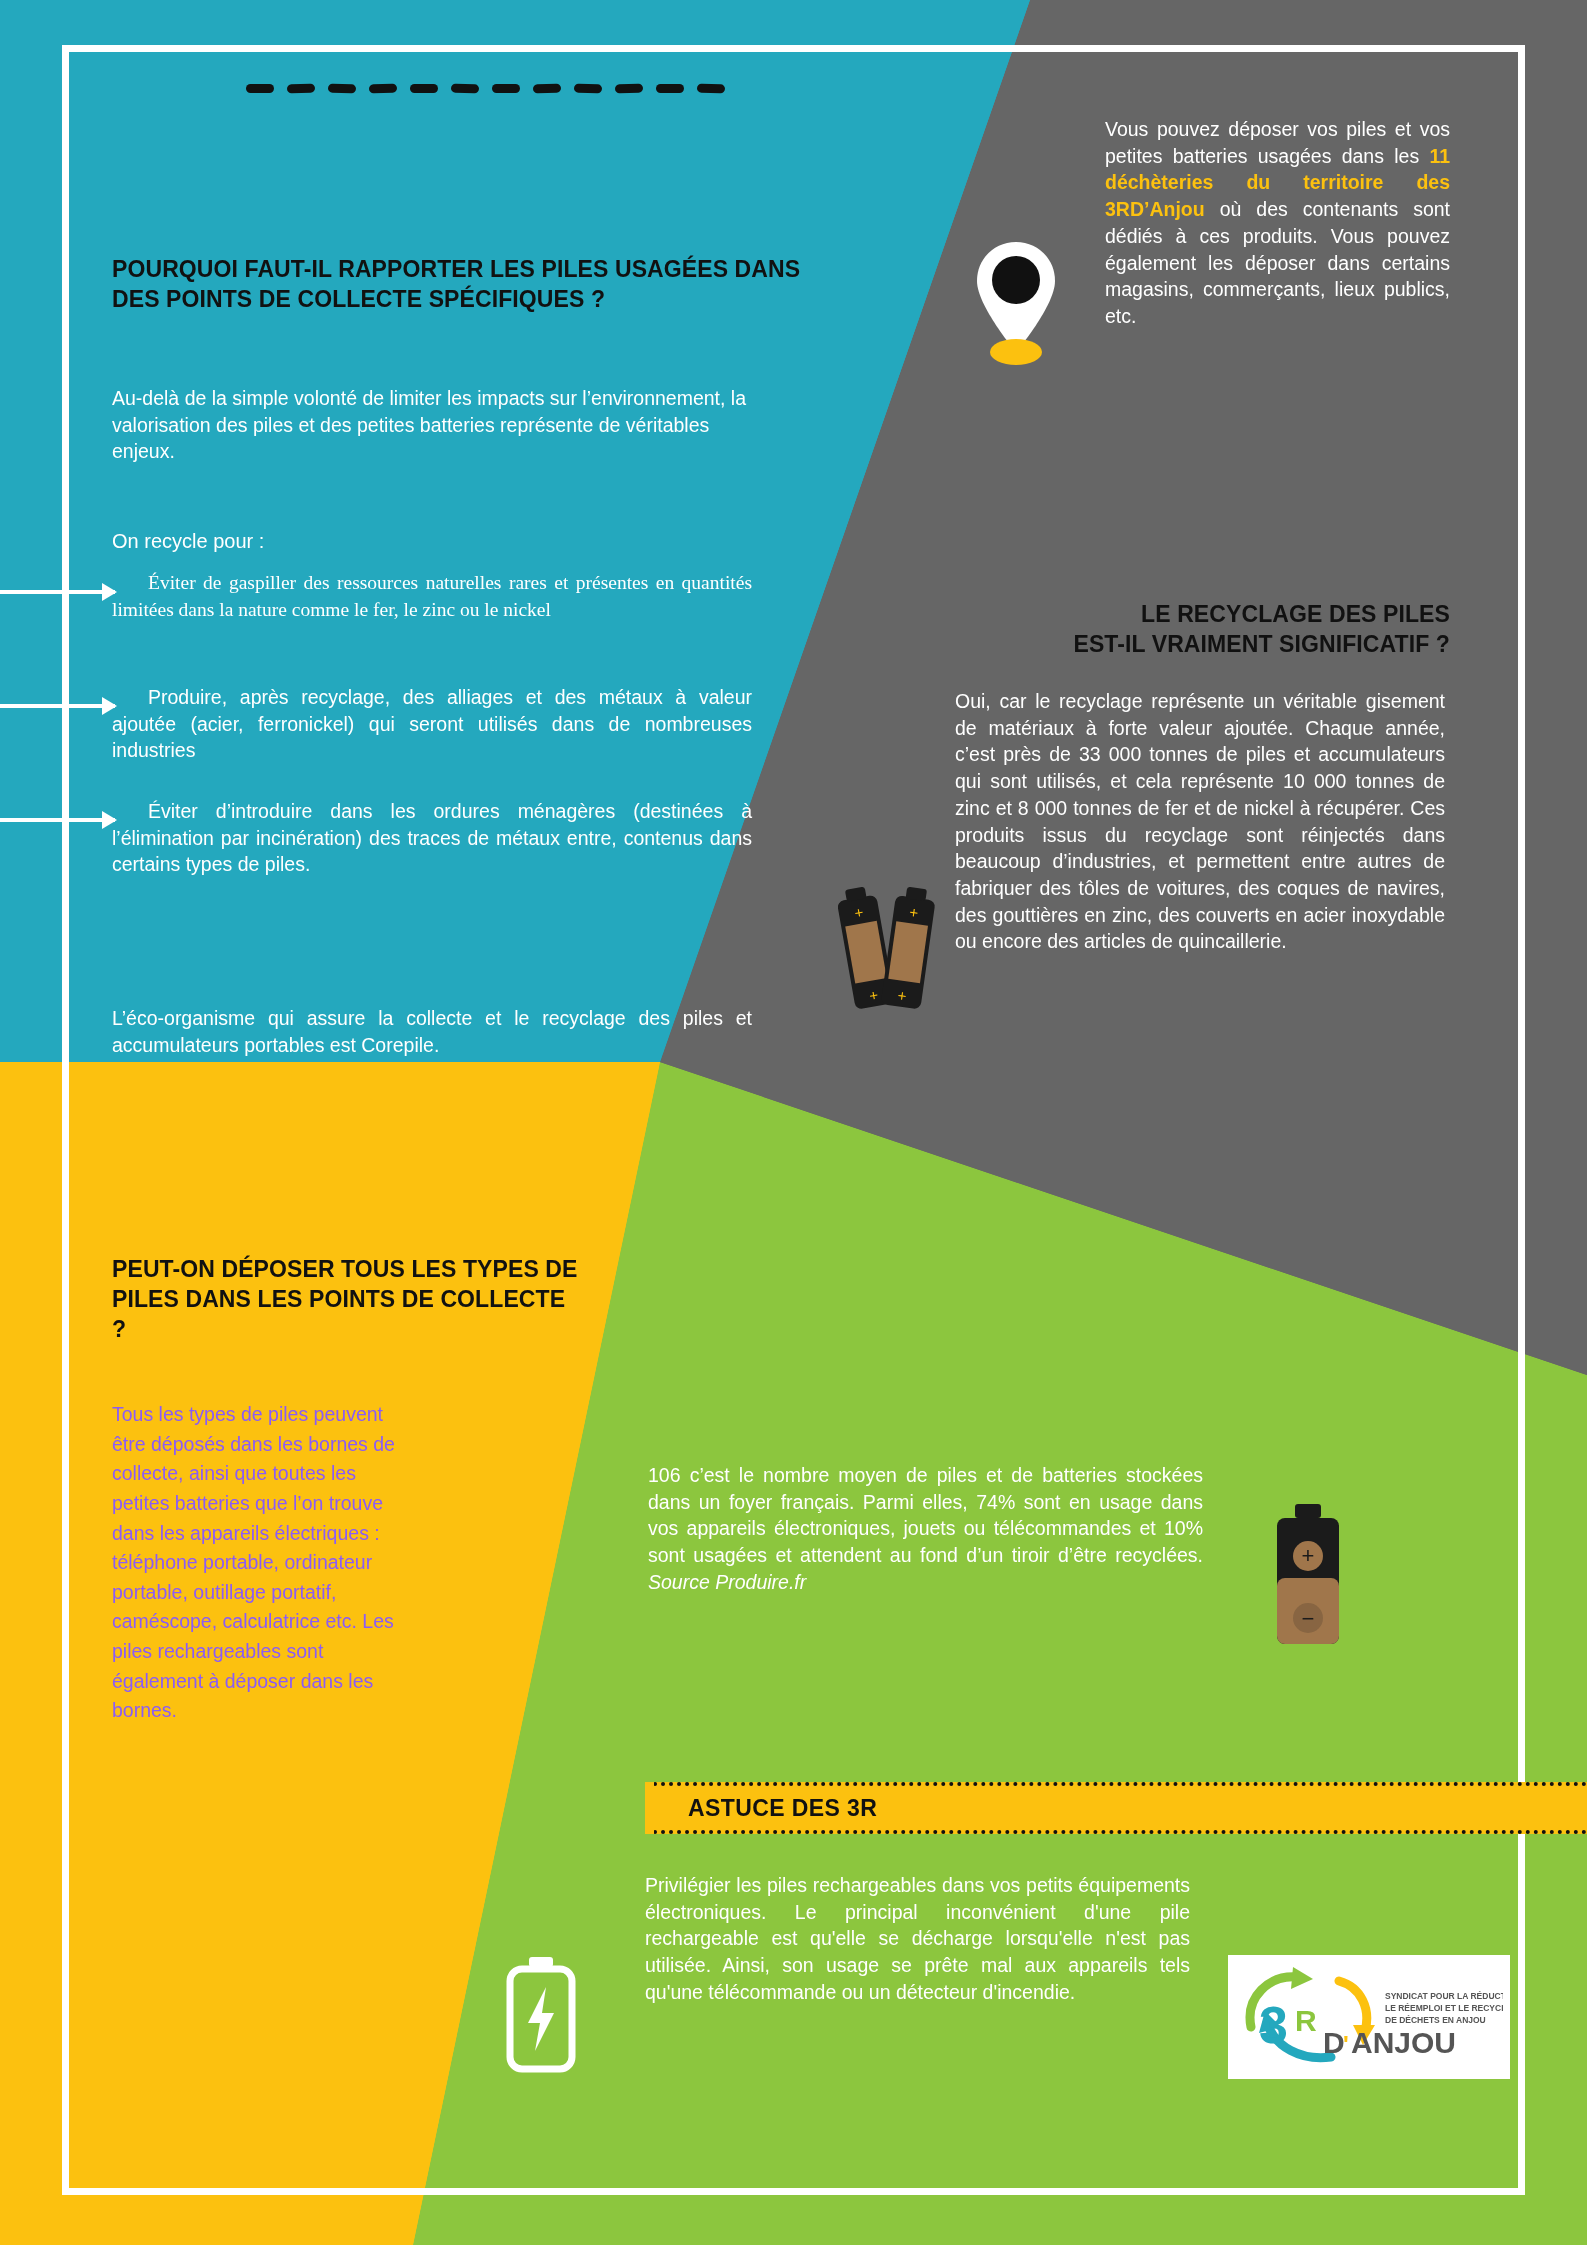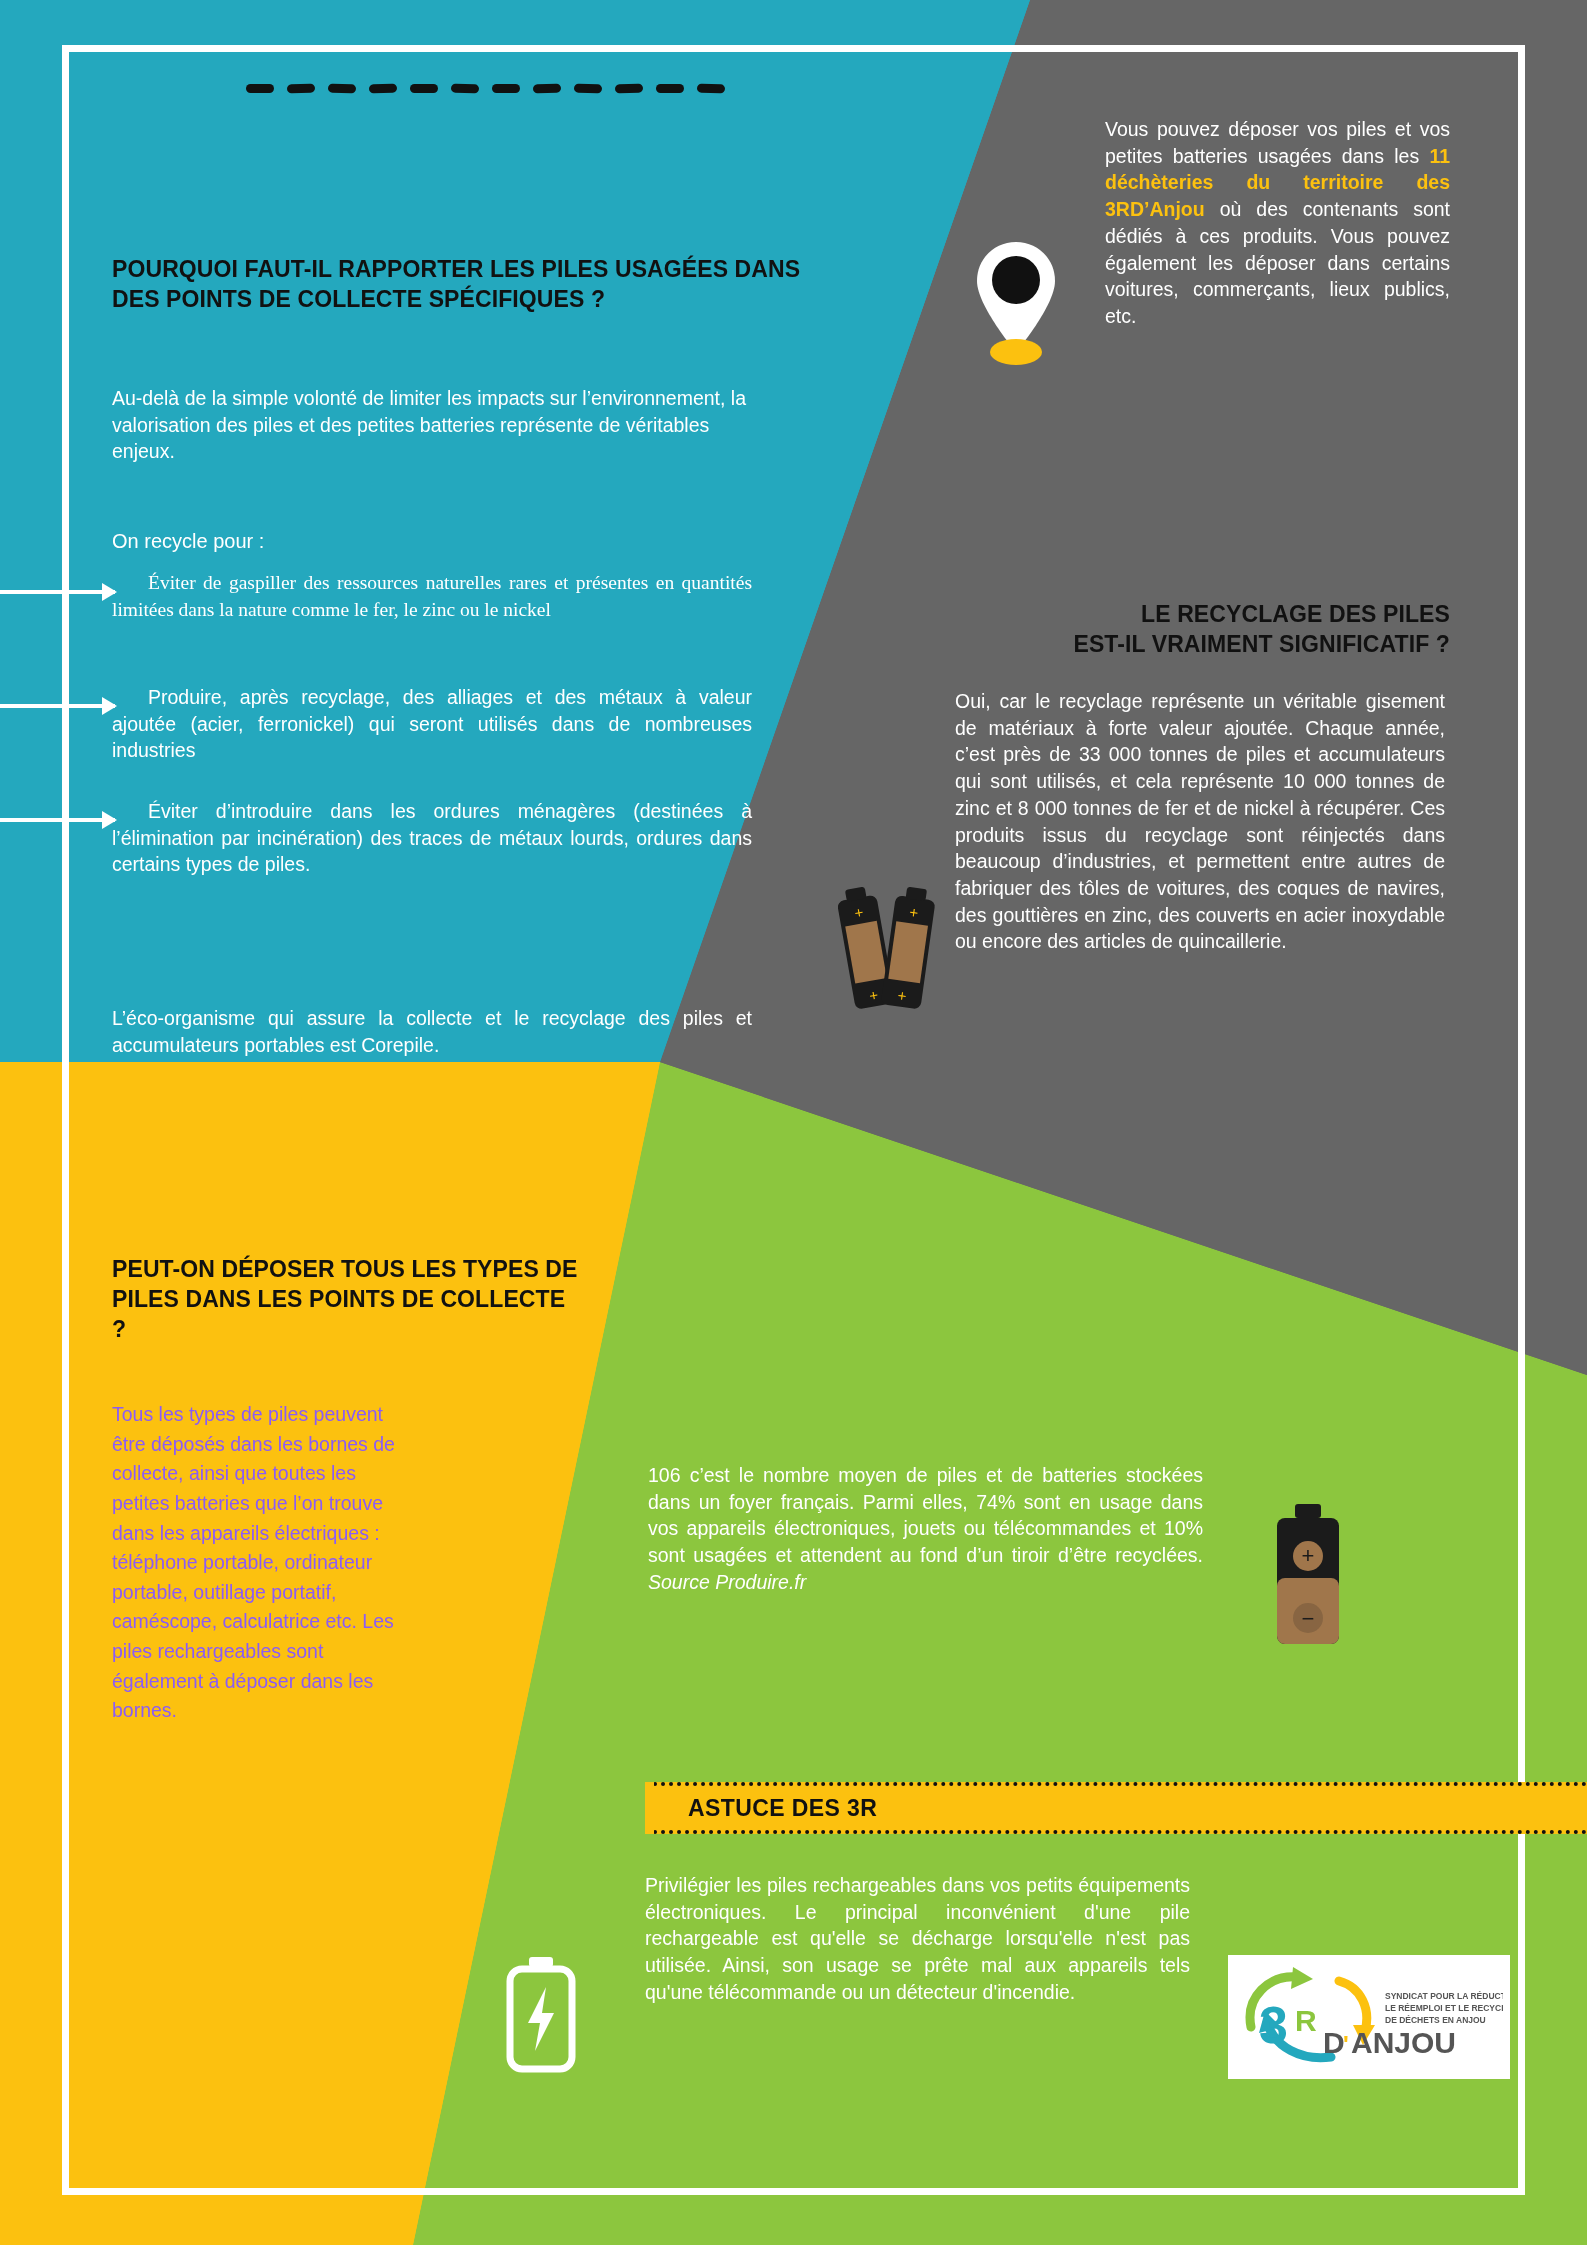--- a/index.html
+++ b/index.html
@@ -196,34 +196,34 @@
 
 <p class="blk lead" style="left:112px; top:530px; font-size:20px;">On recycle pour :</p>
 
 <div class="arrow" style="left:0px; top:590px; width:115px;"></div>
 <p class="body blk" style="left:112px; top:570px; width:640px; text-indent:36px;font-family:Liberation Serif, serif;">Éviter de gaspiller des ressources naturelles rares et présentes en quantités limitées dans la nature comme le fer, le zinc ou le nickel</p>
 
 <div class="arrow" style="left:0px; top:704px; width:115px;"></div>
 <p class="body blk" style="left:112px; top:684px; width:640px; text-indent:36px;">Produire, après recyclage, des alliages et des métaux à valeur ajoutée (acier, ferronickel) qui seront utilisés dans de nombreuses industries</p>
 
 <div class="arrow" style="left:0px; top:818px; width:115px;"></div>
-<p class="body blk" style="left:112px; top:798px; width:640px; text-indent:36px;">Éviter d’introduire dans les ordures ménagères (destinées à l’élimination par incinération) des traces de métaux lourds, ordures dans certains types de piles.</p>
+<p class="body blk" style="left:112px; top:798px; width:640px; text-indent:36px;">Éviter d’introduire dans les ordures ménagères (destinées à l’élimination par incinération) des traces de métaux entre, contenus dans certains types de piles.</p>
 
 <p class="body blk lead" style="left:112px; top:1005px; width:640px; text-align:justify;">L’éco-organisme qui assure la collecte et le recyclage des piles et accumulateurs portables est Corepile.</p>
 
 <div class="pin" style="left:975px; top:240px;">
   <svg width="82" height="130" viewBox="0 0 82 130">
     <path d="M41 2 C19 2 2 19 2 41 C2 66 41 112 41 112 C41 112 80 66 80 41 C80 19 63 2 41 2 Z" fill="#ffffff"></path>
     <circle cx="41" cy="40" r="24" fill="#111111"></circle>
     <ellipse cx="41" cy="112" rx="26" ry="13" fill="#FCC10F"></ellipse>
   </svg>
 </div>
 
 <p class="body blk" style="left:1105px; top:116px; width:345px;">
-  <span>Vous pouvez déposer vos piles et vos petites batteries usagées dans les </span><span class="hl-yellow">11 déchèteries du territoire des 3RD’Anjou</span><span> où des contenants sont dédiés à ces produits. Vous pouvez également les déposer dans certains voitures, commerçants, lieux publics, etc.</span>
+  <span>Vous pouvez déposer vos piles et vos petites batteries usagées dans les </span><span class="hl-yellow">11 déchèteries du territoire des 3RD’Anjou</span><span> où des contenants sont dédiés à ces produits. Vous pouvez également les déposer dans certains magasins, commerçants, lieux publics, etc.</span>
 </p>
 
 <h2 class="sec-head right blk" style="left:900px; top:600px; width:550px;">
   <span>LE RECYCLAGE DES PILES</span><br>
   <span>EST-IL VRAIMENT SIGNIFICATIF ?</span>
 </h2>
 
 <div class="batt-pair" style="left:838px; top:875px;">
   <svg width="104" height="150" viewBox="0 0 104 150">
     <g transform="rotate(-10 52 75)">

